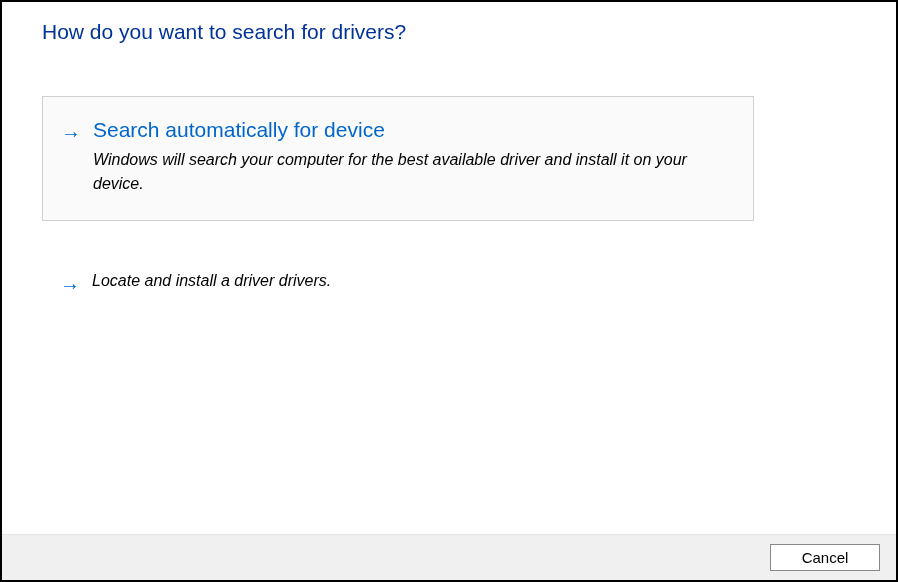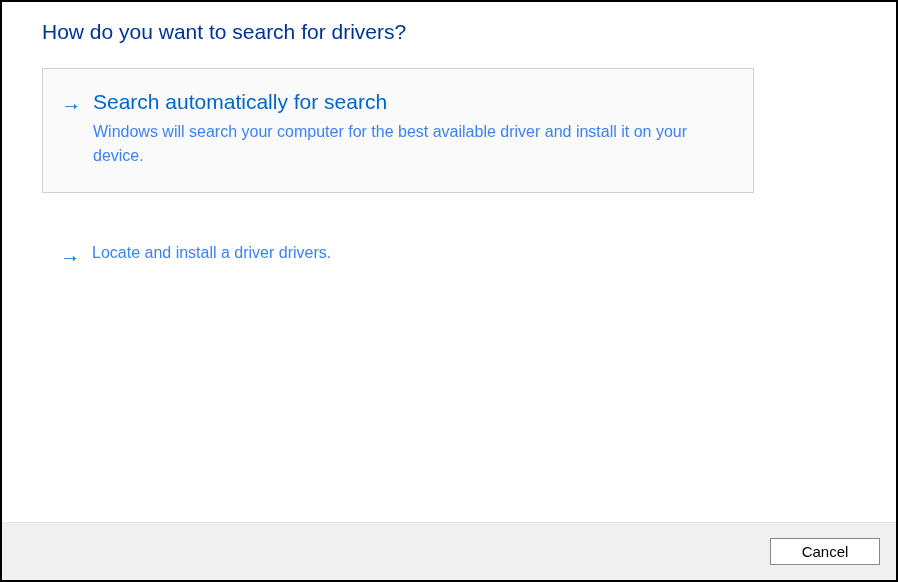--- a/index.html
+++ b/index.html
@@ -14,21 +14,21 @@
       overflow: hidden;
     }
     .content {
       flex: 1;
       padding: 18px 40px 0 40px;
     }
     .heading {
       color: #003399;
       font-size: 21px;
       font-weight: 400;
-      margin-bottom: 24px;
+      margin-bottom: 52px;
     }
     .option {
       display: flex;
       align-items: flex-start;
       padding: 20px 18px 24px 18px;
       cursor: pointer;
       width: 712px;
     }
     .option.selected {
       border: 1px solid #d0d0d0;
@@ -49,29 +49,30 @@
       flex: 1;
     }
     .option-title {
       color: #0066cc;
       font-size: 21px;
       font-weight: 400;
       line-height: 1.2;
       margin-bottom: 6px;
     }
     .option-desc {
-      color: #3b82f6;
+      color: #000000;
       font-size: 16px;
       font-weight: 400;
       line-height: 1.5;
       max-width: 620px;
+      font-style: italic;
     }
     .footer {
       background: #f0f0f0;
-      height: 58px;
+      height: 46px;
       display: flex;
       justify-content: flex-end;
       align-items: center;
       padding-right: 16px;
       border-top: 1px solid #e5e5e5;
     }
     .btn-cancel {
       background: #fff;
       border: 1px solid #888;
       font-family: inherit;
@@ -84,21 +85,21 @@
   </style>
 </head>
 <body>
 
 <div class="content">
   <h1 class="heading">How do you want to search for drivers?</h1>
 
   <div class="option selected">
     <span class="arrow">→</span>
     <div class="option-body">
-      <div class="option-title">Search automatically for search</div>
+      <div class="option-title">Search automatically for device</div>
       <div class="option-desc">Windows will search your computer for the best available driver and install it on your device.</div>
     </div>
   </div>
 
   <div class="option">
     <span class="arrow">→</span>
     <div class="option-body">
       <div class="option-desc">Locate and install a driver drivers.</div>
     </div>
   </div>

